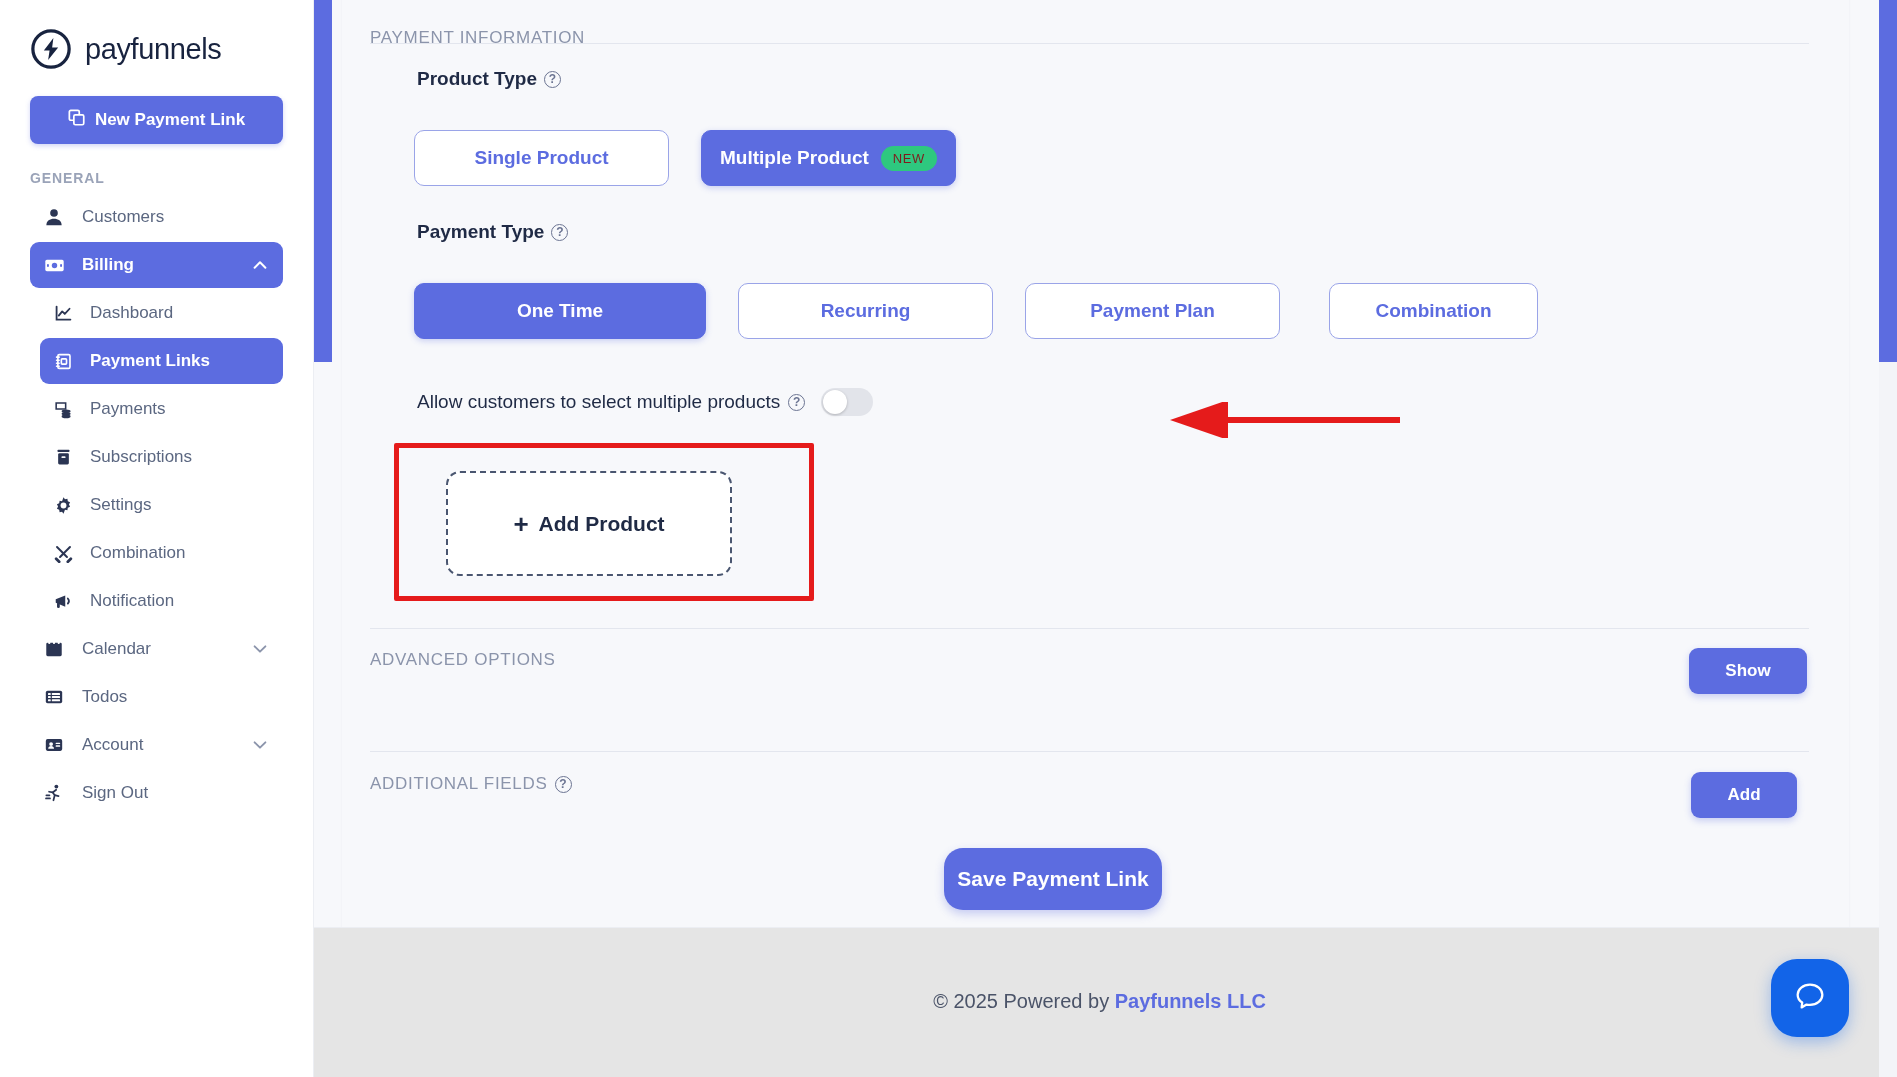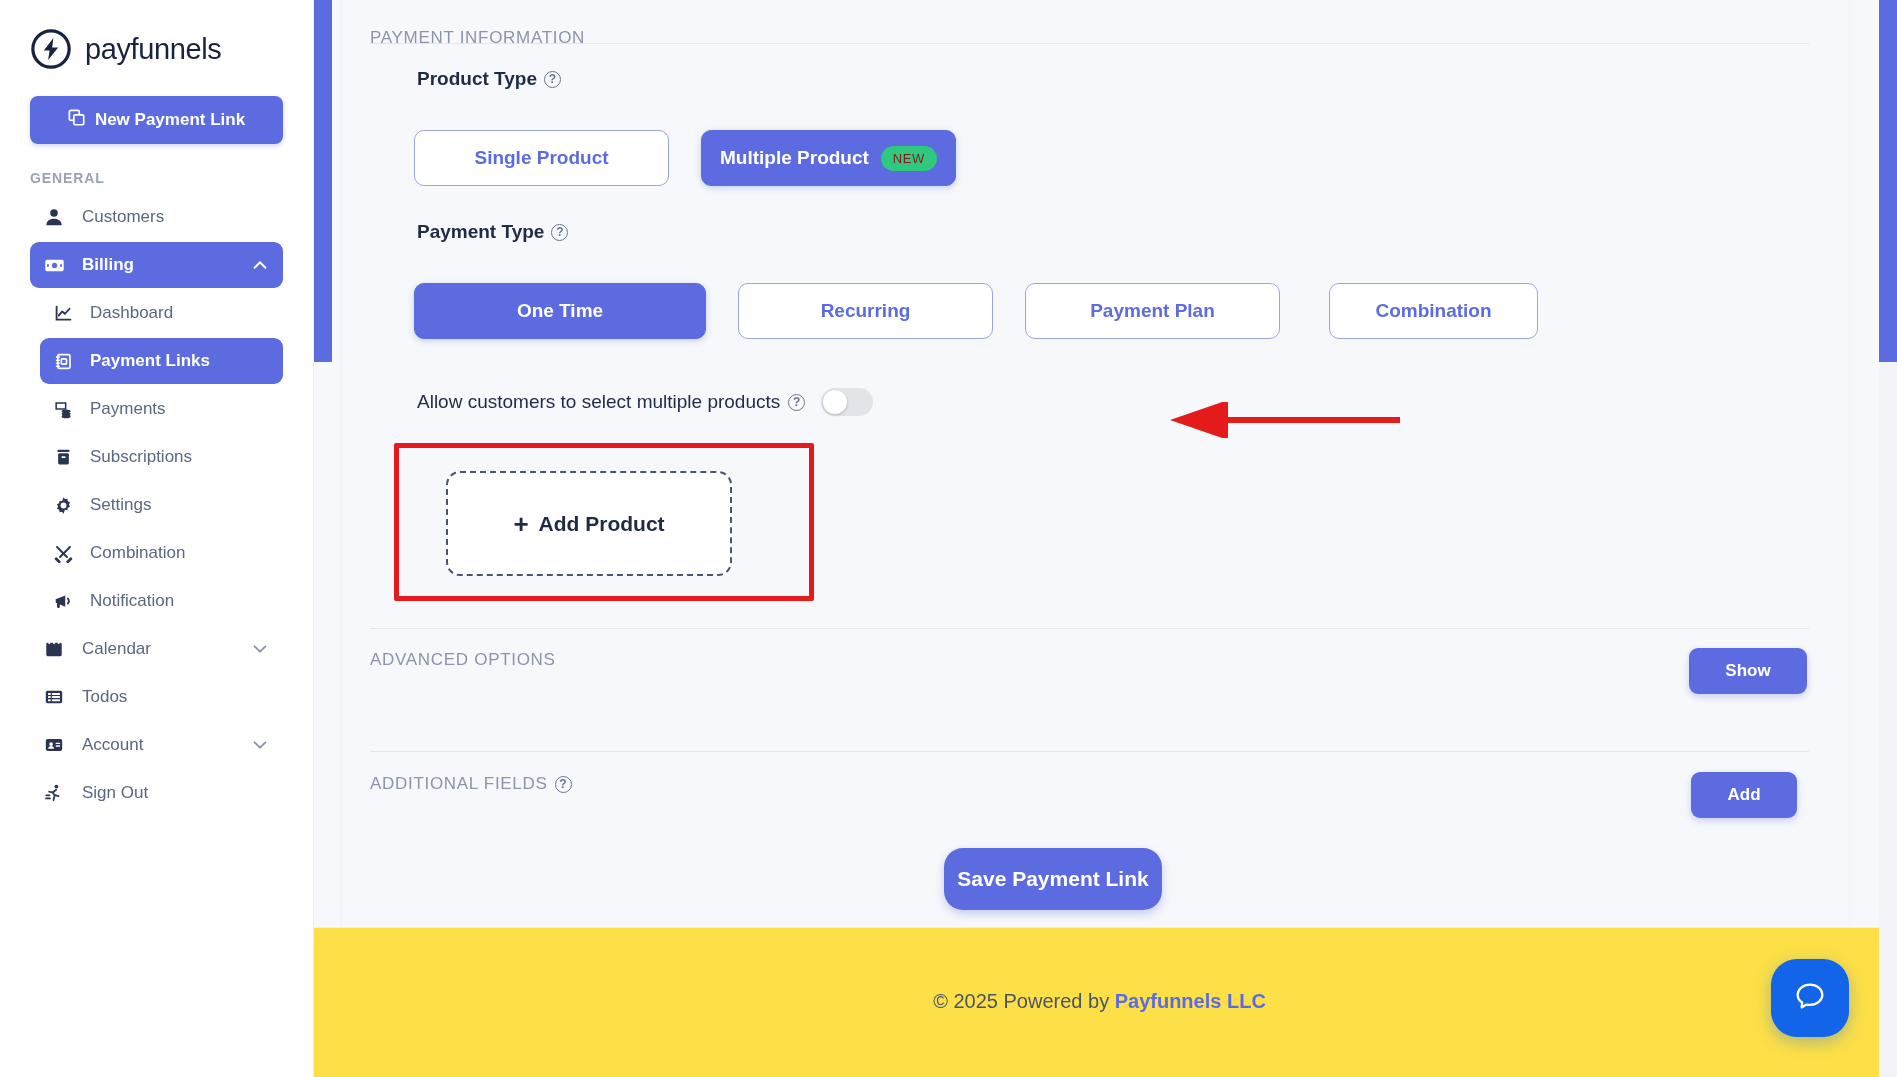--- a/index.html
+++ b/index.html
@@ -127,21 +127,21 @@
 
   .save-btn {
     position: absolute; background: #5c6ce0; color: #fff; border-radius: 19px;
     display: flex; align-items: center; justify-content: center;
     font-size: 21px; font-weight: 700; cursor: pointer;
     box-shadow: 0 4px 10px rgba(92,108,224,.32);
   }
 
   .footer {
     position: absolute; left: 0; right: 12px; bottom: 0; height: 150px;
-    background: #fde047; border-top: 1px solid #eceef3;
+    background: #e5e5e5; border-top: 1px solid #eceef3;
     display: flex; align-items: flex-start; justify-content: center; padding-top: 62px;
   }
   .footer-text { font-size: 20px; color: #4a5368; }
   .footer-text b { color: #5c6ce0; }
 
   .chat-btn {
     position: absolute; right: 48px; bottom: 40px; width: 78px; height: 78px;
     background: #1264e8; border-radius: 26px; cursor: pointer;
     display: flex; align-items: center; justify-content: center;
     box-shadow: 0 5px 16px rgba(18,100,232,.35); z-index: 9;

